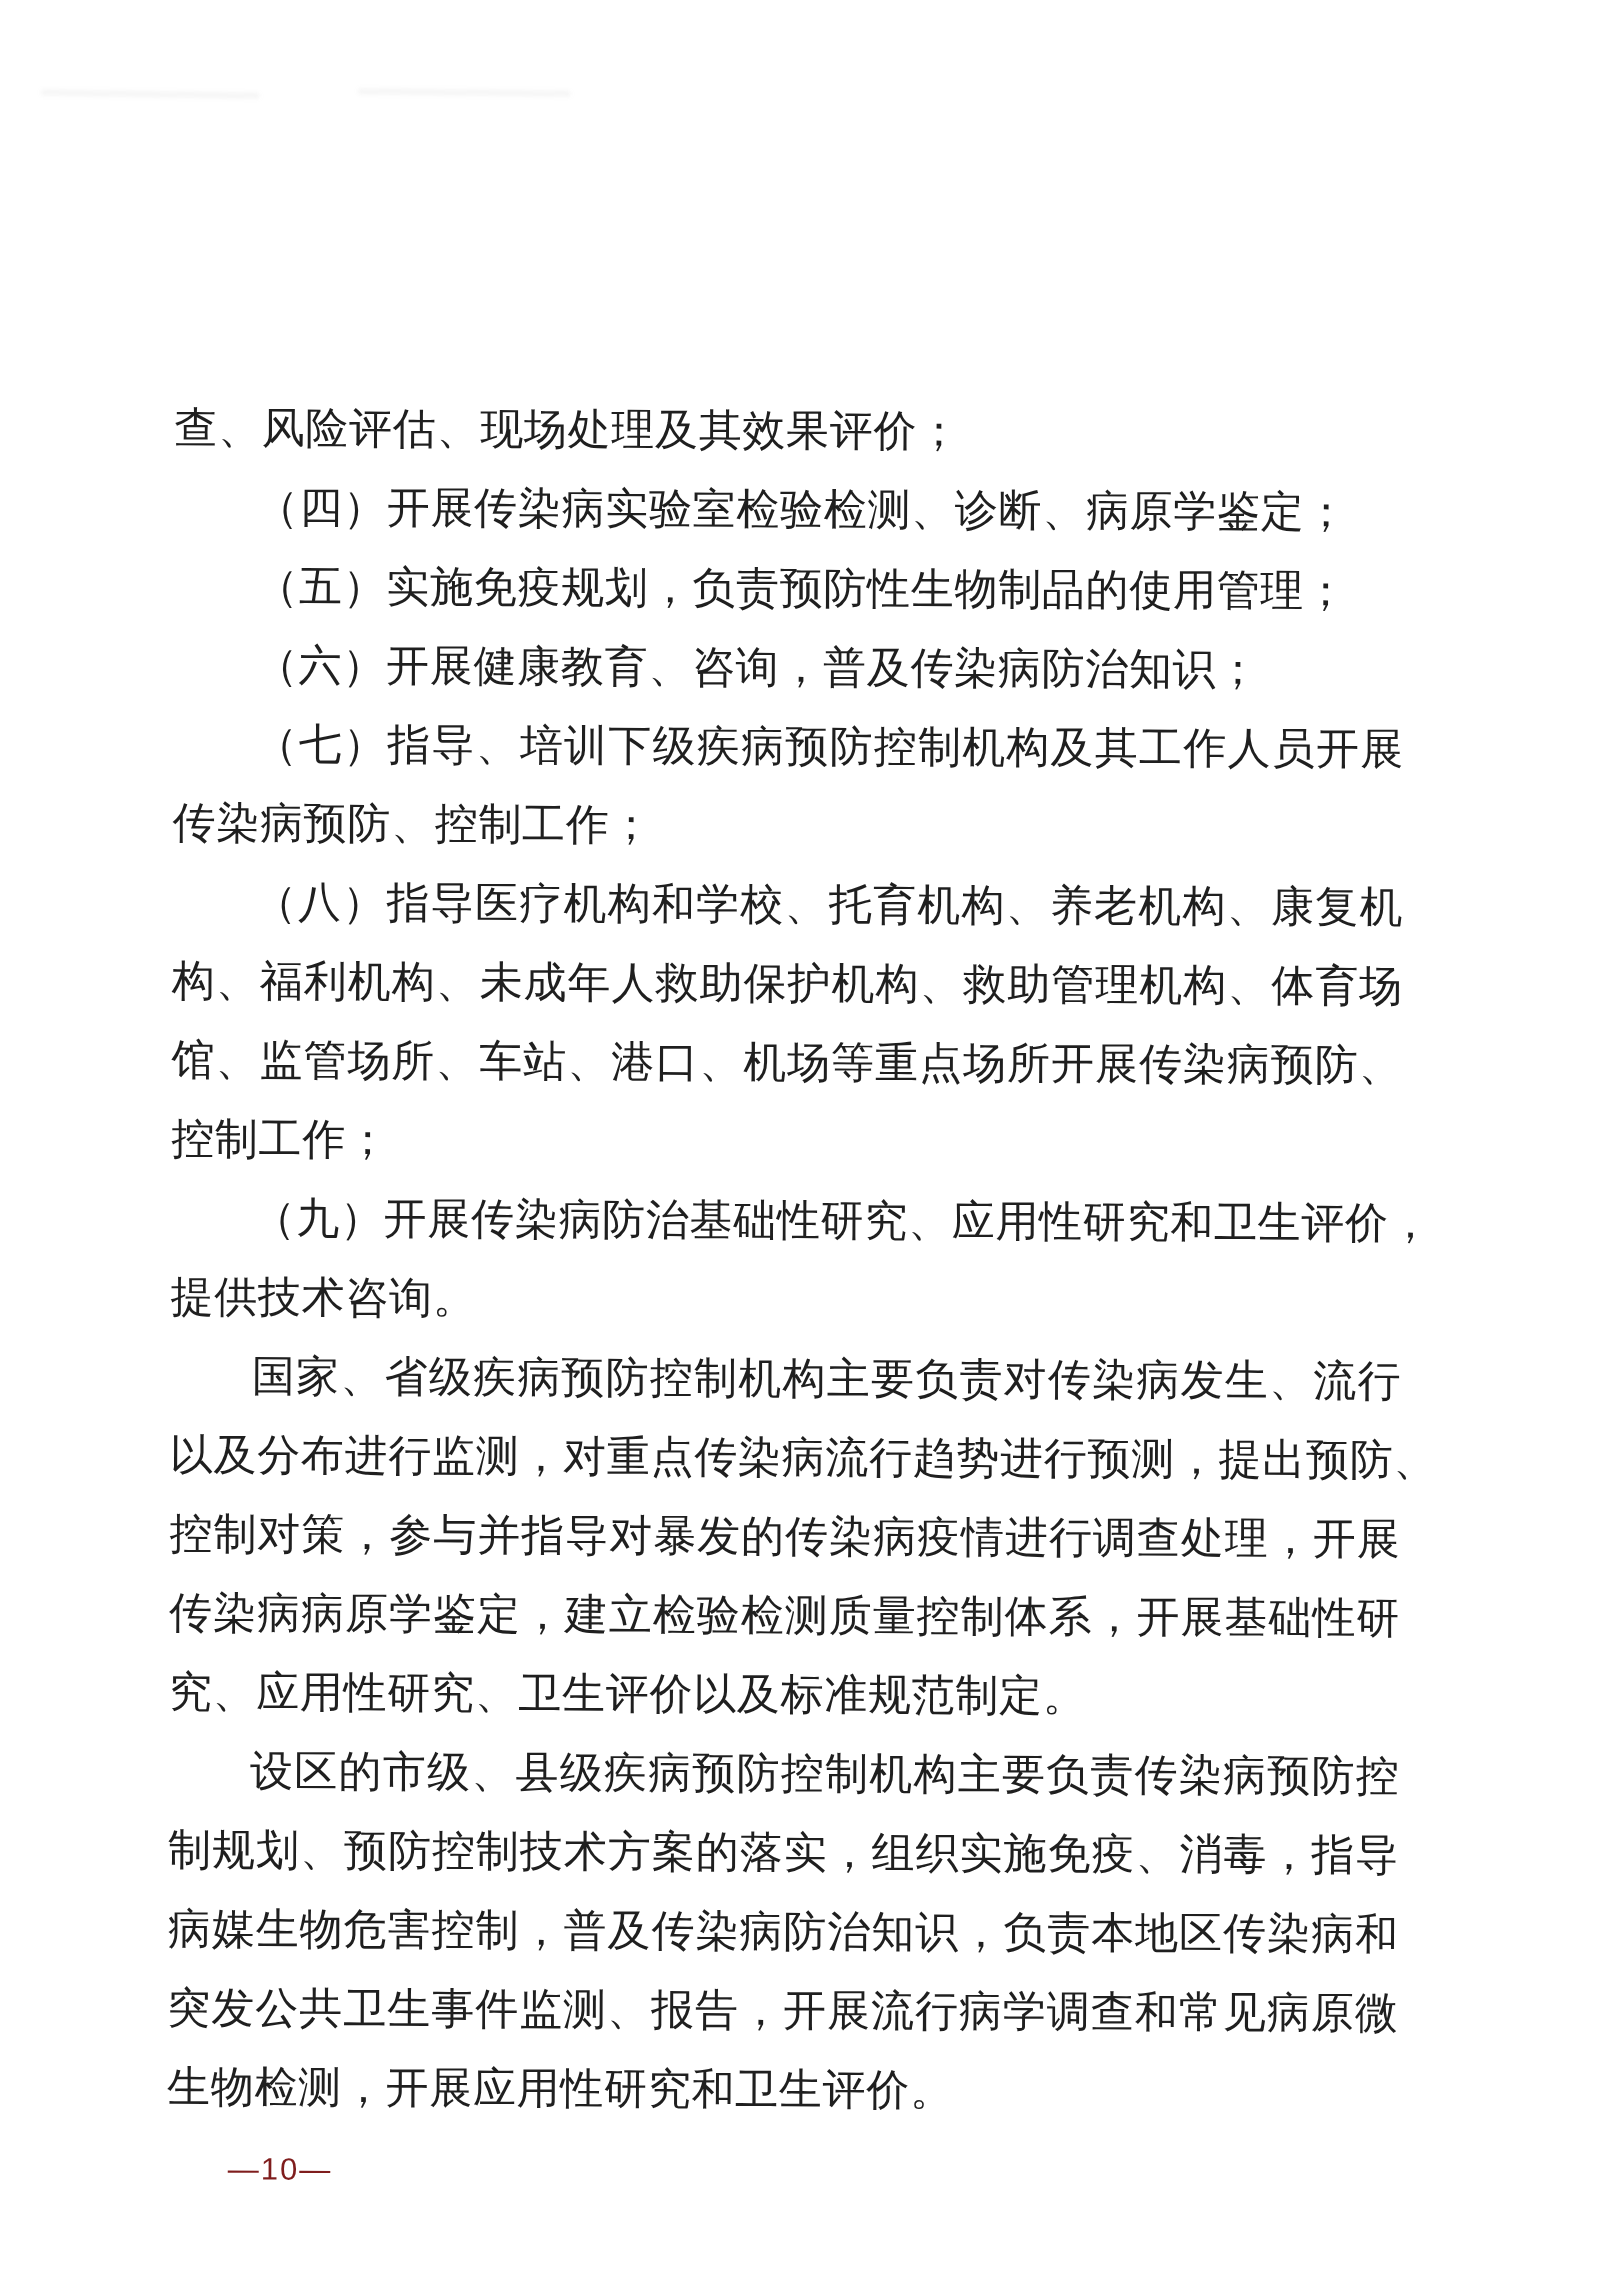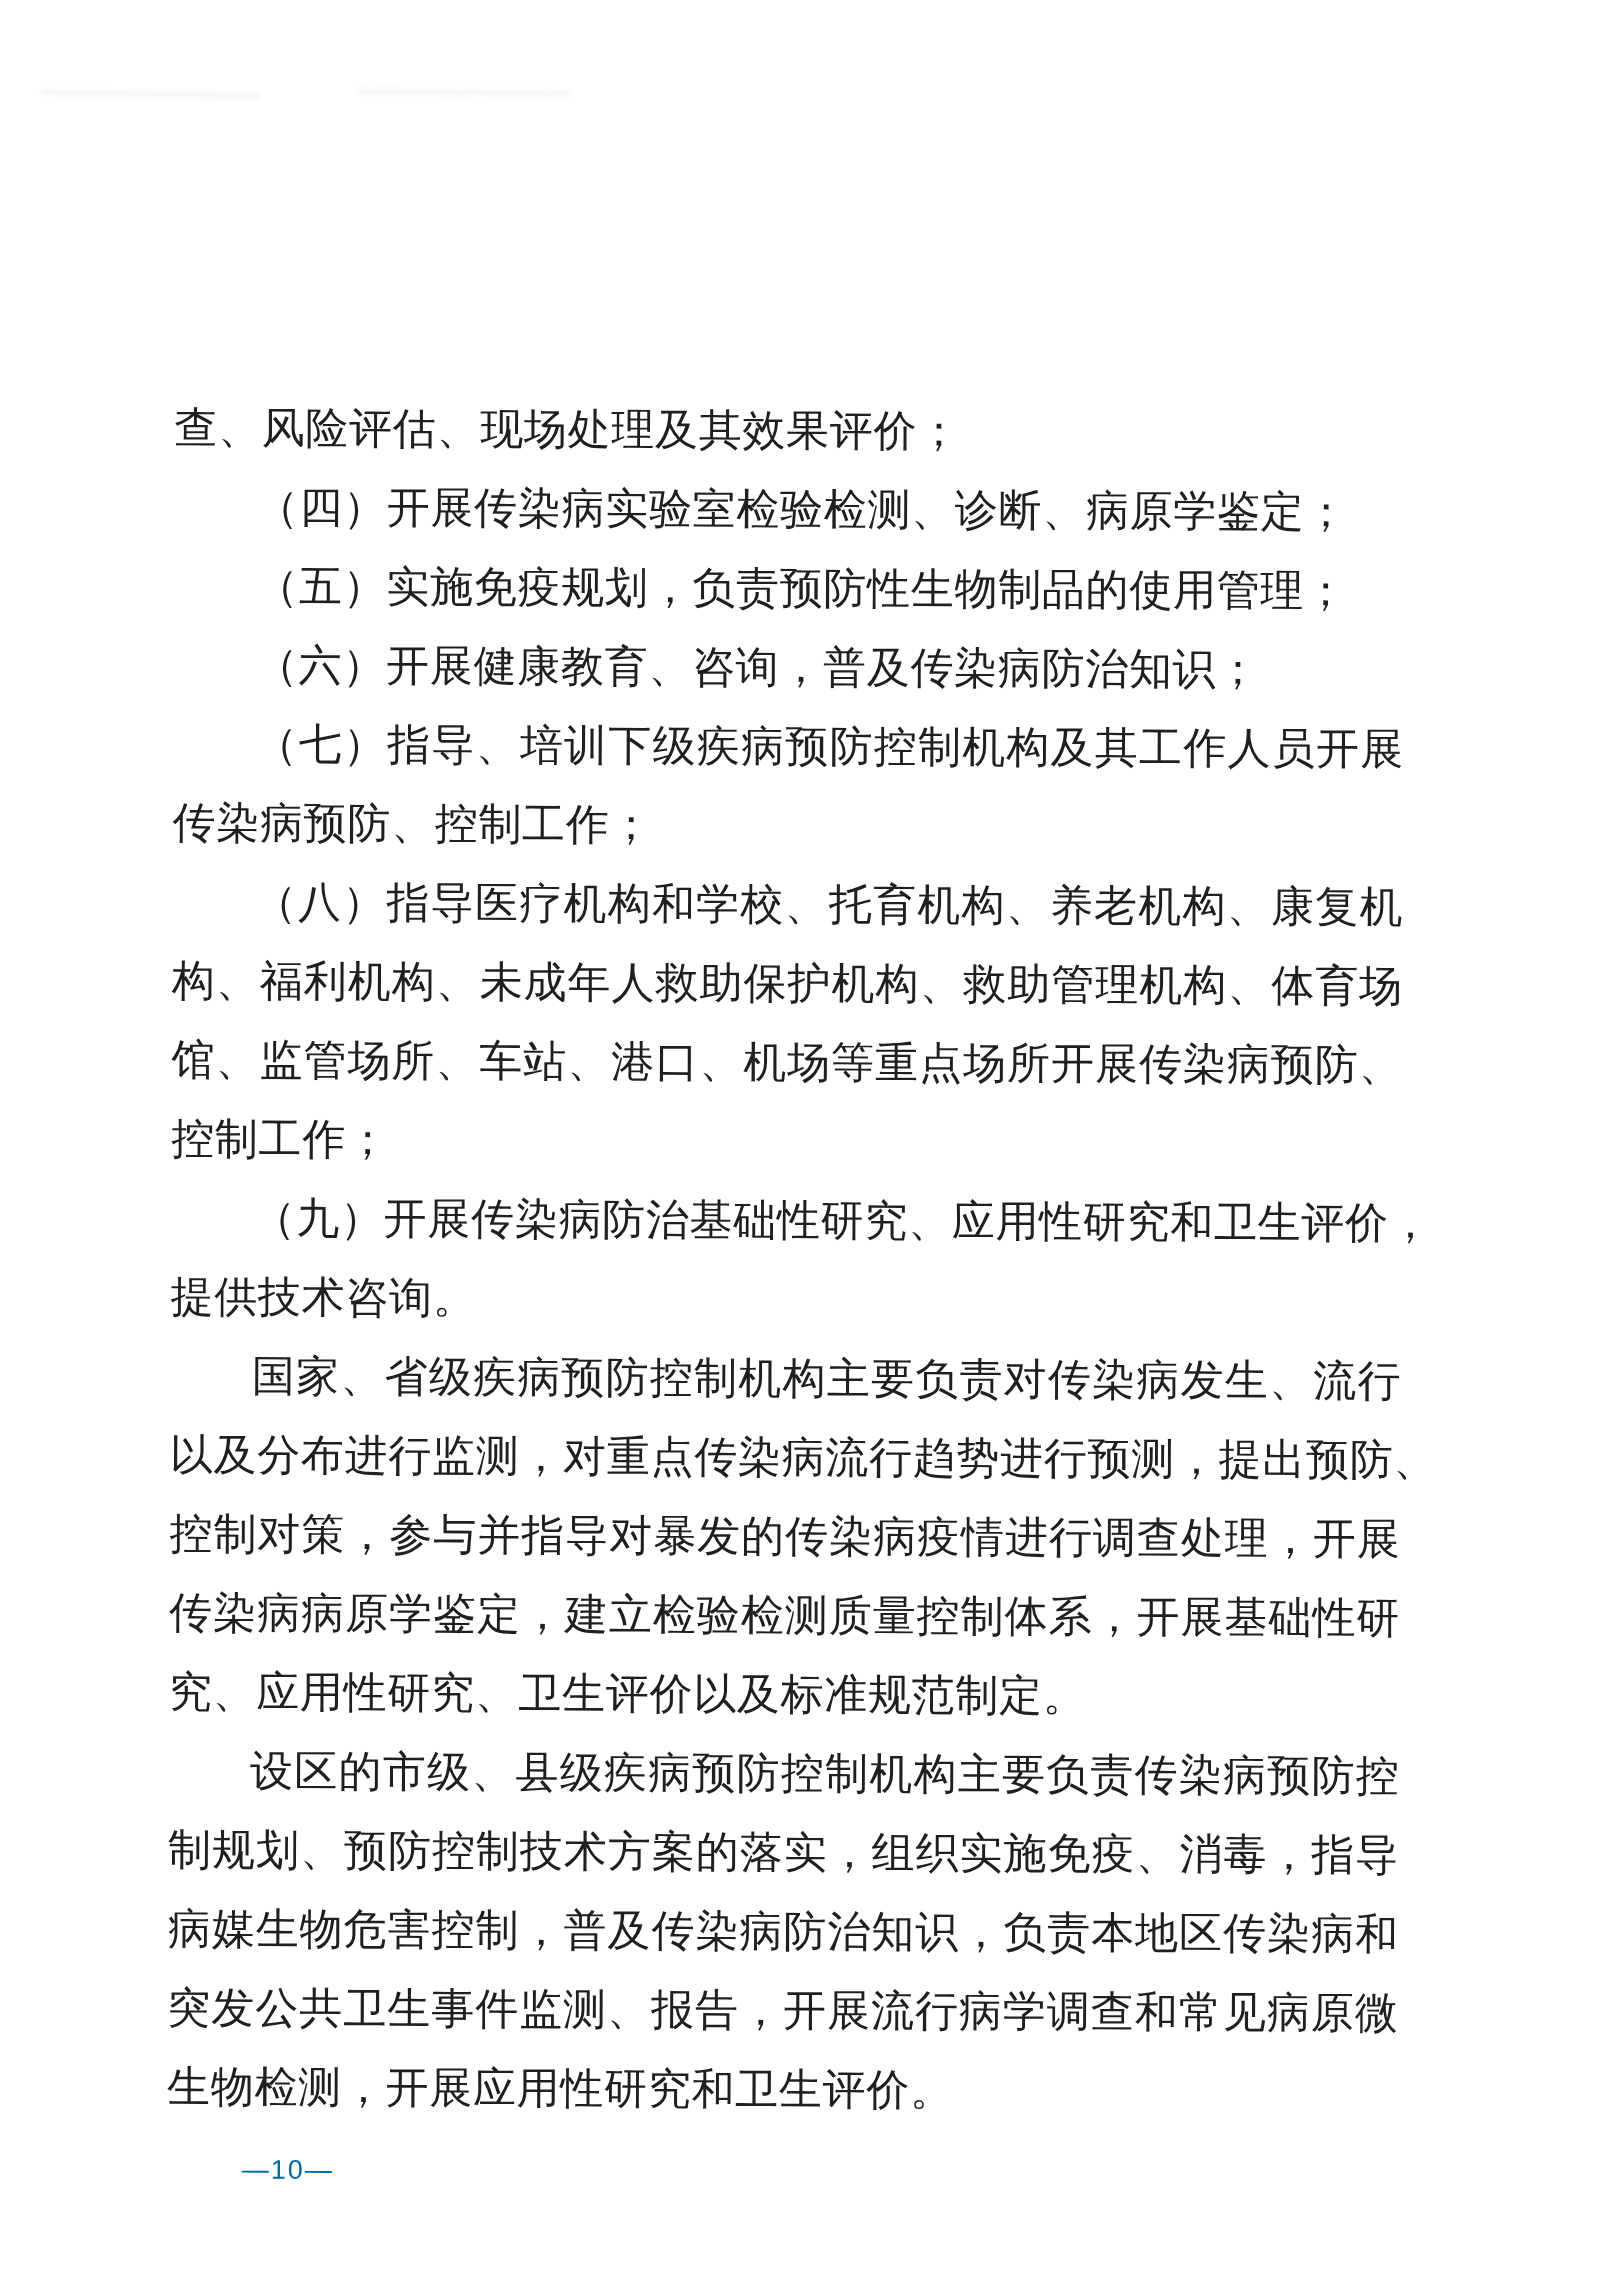--- a/index.html
+++ b/index.html
@@ -53,26 +53,26 @@
   }
   .line.indent {
     text-indent: 1.9em;
   }
   .line.full {
     text-align: justify;
     text-align-last: justify;
   }
   .page-number {
     position: absolute;
-    left: 246px;
+    left: 232px;
     top: 2109px;
-    font-size: 27px;
+    font-size: 31px;
     line-height: 46px;
     letter-spacing: 2px;
-    color: #0369a1;
+    color: #7f1d1d;
   }
 </style>
 </head>
 <body>
 
 <div class="page">
   <div class="scan-rotate">
 
     <div class="artifact artifact-1"></div>
     <div class="artifact artifact-2"></div>

